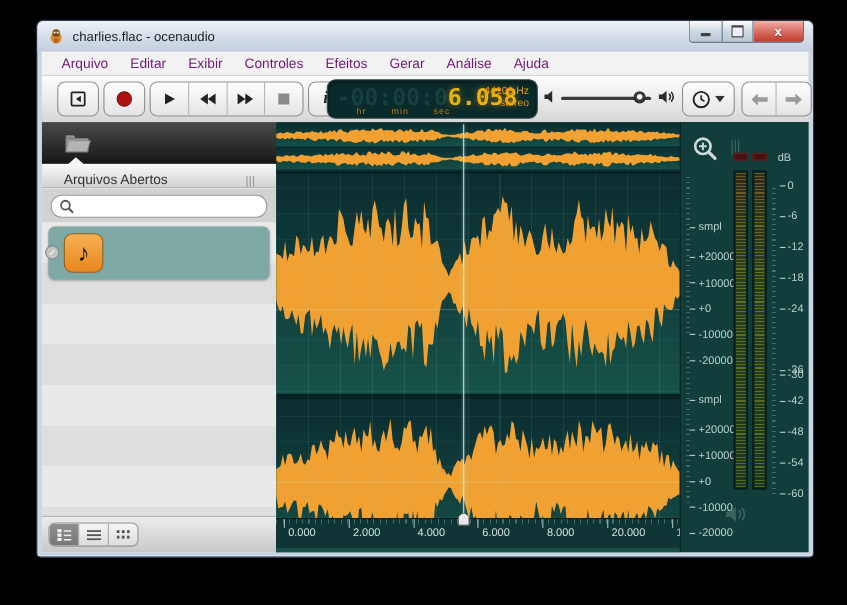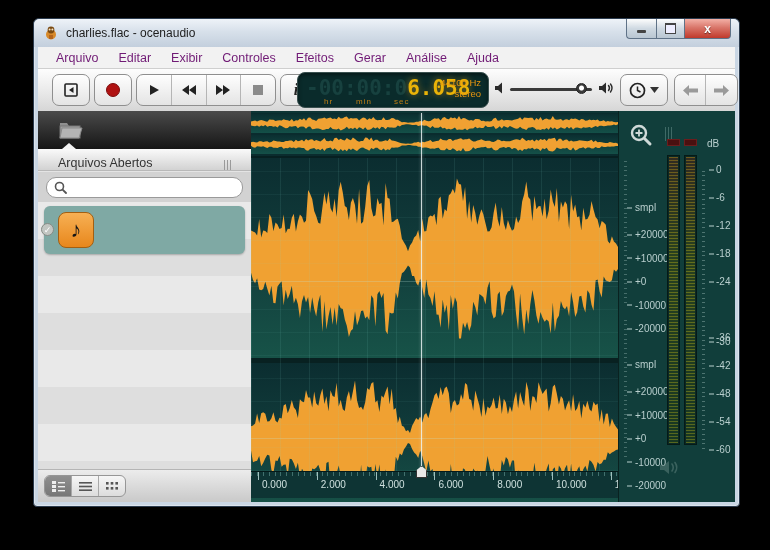--- a/index.html
+++ b/index.html
@@ -358,21 +358,21 @@
           <div class="tl-label" style="left: 11px;">0.000</div>
           <div class="tl-tick" style="left: 65.8px;"></div>
           <div class="tl-label" style="left: 69.8px;">2.000</div>
           <div class="tl-tick" style="left: 124.6px;"></div>
           <div class="tl-label" style="left: 128.6px;">4.000</div>
           <div class="tl-tick" style="left: 183.4px;"></div>
           <div class="tl-label" style="left: 187.4px;">6.000</div>
           <div class="tl-tick" style="left: 242.2px;"></div>
           <div class="tl-label" style="left: 246.2px;">8.000</div>
           <div class="tl-tick" style="left: 301px;"></div>
-          <div class="tl-label" style="left: 305px;">10.000</div>
+          <div class="tl-label" style="left: 305px;">20.000</div>
           <div class="tl-tick" style="left: 359.8px;"></div>
           <div class="tl-label" style="left: 363.8px;">12.000</div>
         </div>
       <div id="playhead"></div>
       <div id="ph-marker"></div>
 
       <div id="rpanel">
         <svg id="zoom-icon" width="24" height="24" viewBox="0 0 24 24">
           <circle cx="10" cy="10" r="7" fill="none" stroke="#cfd9d8" stroke-width="2.4"></circle>
           <path d="M15.5 15.5 L21 21" stroke="#cfd9d8" stroke-width="3" stroke-linecap="round"></path>

